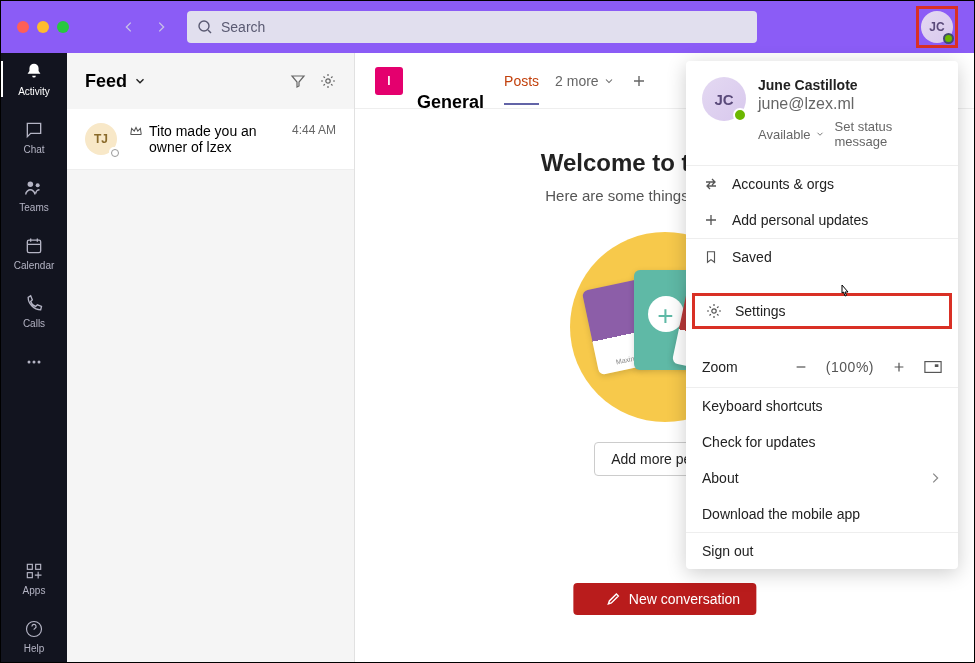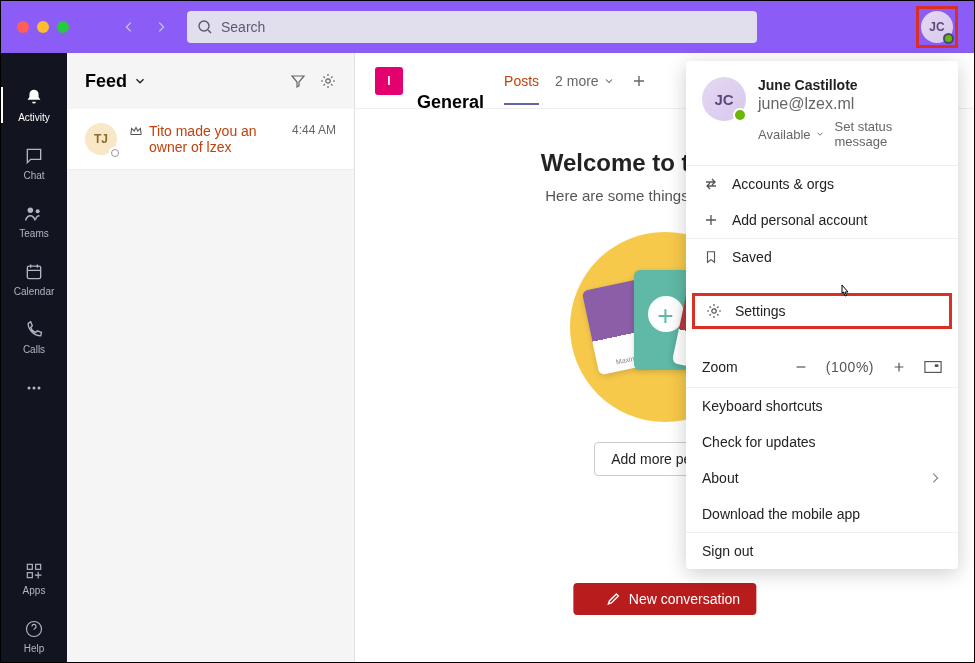--- a/index.html
+++ b/index.html
@@ -11,37 +11,37 @@
     .traffic span { width: 12px; height: 12px; border-radius: 50%; display: block; }
     .tr-close { background: #ff5f57; } .tr-min { background: #febc2e; } .tr-max { background: #28c840; }
     .nav-arrow { color: #c9c3e6; width: 24px; height: 24px; display: flex; align-items: center; justify-content: center; cursor: pointer; font-size: 16px; }
     .searchbar { flex: 1; max-width: 570px; height: 32px; background: #e1dfee; border-radius: 4px; display: flex; align-items: center; padding: 0 10px; gap: 8px; color: #5a5a72; font-size: 14px; margin-left: 6px; }
     .searchbar svg { width: 16px; height: 16px; }
     .avatar-area { margin-left: auto; position: relative; padding: 2px; border: 3px solid #d93025; }
     .avatar-circle { width: 32px; height: 32px; border-radius: 50%; background: linear-gradient(135deg,#e4d9f2,#d8c8ed); display:flex; align-items:center; justify-content:center; font-size:12px; font-weight:600; color:#5a4a7a; position:relative; }
     .presence-dot { position:absolute; bottom:-1px; right:-1px; width:11px; height:11px; border-radius:50%; background:#6bb700; border:2px solid #444b6e; }
 
     
-    .rail { position:absolute; top:52px; left:0; width:66px; bottom:0; background:#12141f; display:flex; flex-direction:column; align-items:center; padding-top:26px; gap:6px; color:#b4b4c4;justify-content:space-between; }
+    .rail { position:absolute; top:52px; left:0; width:66px; bottom:0; background:#12141f; display:flex; flex-direction:column; align-items:center; padding-top:0; gap:6px; color:#b4b4c4;justify-content:space-between; }
     .rail-item { width:100%; display:flex; flex-direction:column; align-items:center; gap:3px; padding:8px 0; cursor:pointer; font-size:10px; position:relative; }
     .rail-item.active { color:#fff; }
     .rail-item.active::before { content:""; position:absolute; left:0; top:8px; bottom:8px; width:2px; background:#fff; }
     .rail-spacer { flex:1; }
     .rail-icon { width:22px; height:22px; display:flex; align-items:center; justify-content:center; }
 
     
     .feed { position:absolute; top:52px; left:66px; width:288px; bottom:0; background:#f5f5f5; border-right:1px solid #e1e1e1; }
     .feed-header { height:56px; display:flex; align-items:center; padding:0 18px; gap:8px; }
     .feed-title { font-size:18px; font-weight:700; display:flex; align-items:center; gap:6px; }
     .feed-header-icons { margin-left:auto; display:flex; gap:14px; color:#666; }
     .feed-item { display:flex; padding:14px 18px; background:#fff; border-bottom:1px solid #eee; }
     .feed-avatar { width:32px; height:32px; border-radius:50%; background:#f8e8c8; color:#8a6a2a; display:flex; align-items:center; justify-content:center; font-size:12px; font-weight:600; position:relative; flex-shrink:0; }
     .feed-avatar .offline { position:absolute; bottom:-2px; right:-2px; width:10px; height:10px; border-radius:50%; border:2px solid #fff; background:#fff; }
     .feed-avatar .offline::after { content:""; width:6px; height:6px; border:1.5px solid #999; border-radius:50%; position:absolute; top:0; left:0; }
-    .feed-body { margin-left:12px; flex:1; font-size:14px; color:#c2410c; display:flex; gap:6px; }
+    .feed-body { margin-left:12px; flex:1; font-size:14px; color:#000000; display:flex; gap:6px; }
     .feed-body .crown { flex-shrink:0; margin-top:1px; }
     .feed-time { font-size:12px; color:#666; margin-left:8px; white-space:nowrap; }
 
     
     .channel { position:absolute; top:52px; left:354px; right:0; bottom:0; background:#fff; }
     .channel-header { height:56px; display:flex; align-items:center; padding:0 20px; gap:14px; border-bottom:1px solid #eee; }
     .channel-tile { width:28px; height:28px; background:#e4006e; border-radius:3px; color:#fff; font-size:12px; display:flex; align-items:center; justify-content:center; font-weight:600; }
     .channel-name { font-size:18px; font-weight:700;margin-top:44px; }
     .channel-tabs { display:flex; gap:16px; font-size:14px; color:#666; margin-left:6px; align-items:center; }
     .ch-tab.active { color:#c2410c; border-bottom:2px solid #6264a7; padding-bottom:14px; margin-bottom:-16px; }
@@ -293,21 +293,21 @@
         </svg>
       </span>
     <span>Accounts &amp; orgs</span>
   </div>
   <div class="pm-item">
     <span class="pm-icon">
         <svg viewBox="0 0 16 16" width="16" height="16">
           <path d="M8 3v10M3 8h10" stroke="#555" stroke-width="1.3"></path>
         </svg>
       </span>
-    <span>Add personal account</span>
+    <span>Add personal updates</span>
   </div>
   <div class="pm-sep"></div>
   <div class="pm-item">
     <span class="pm-icon">
         <svg viewBox="0 0 16 16" width="14" height="14">
           <path d="M4 2h8v12l-4-3-4 3z" stroke="#555" fill="none" stroke-width="1.3"></path>
         </svg>
       </span>
     <span>Saved</span>
   </div>

